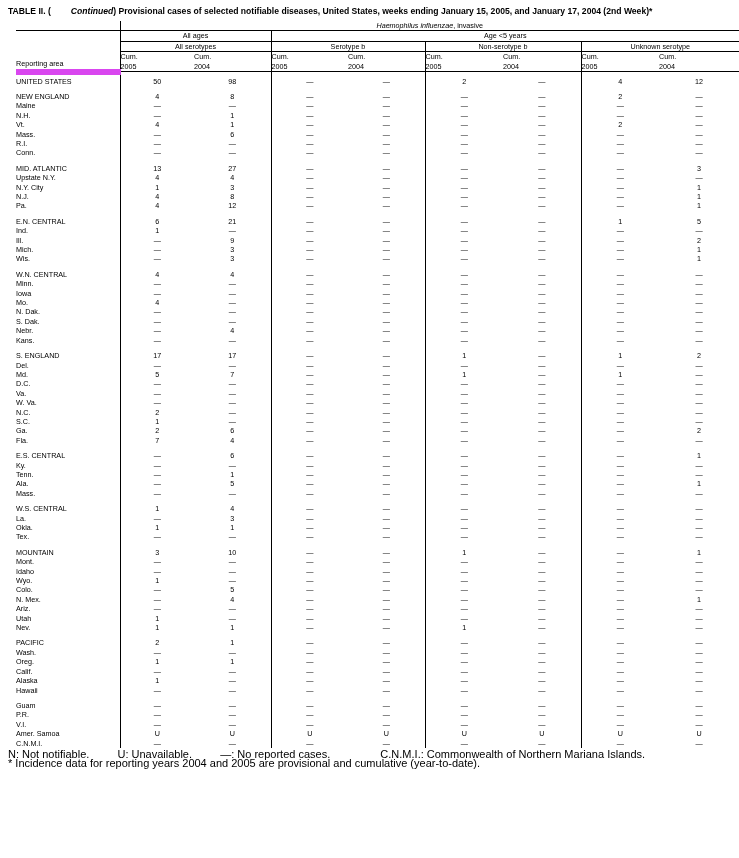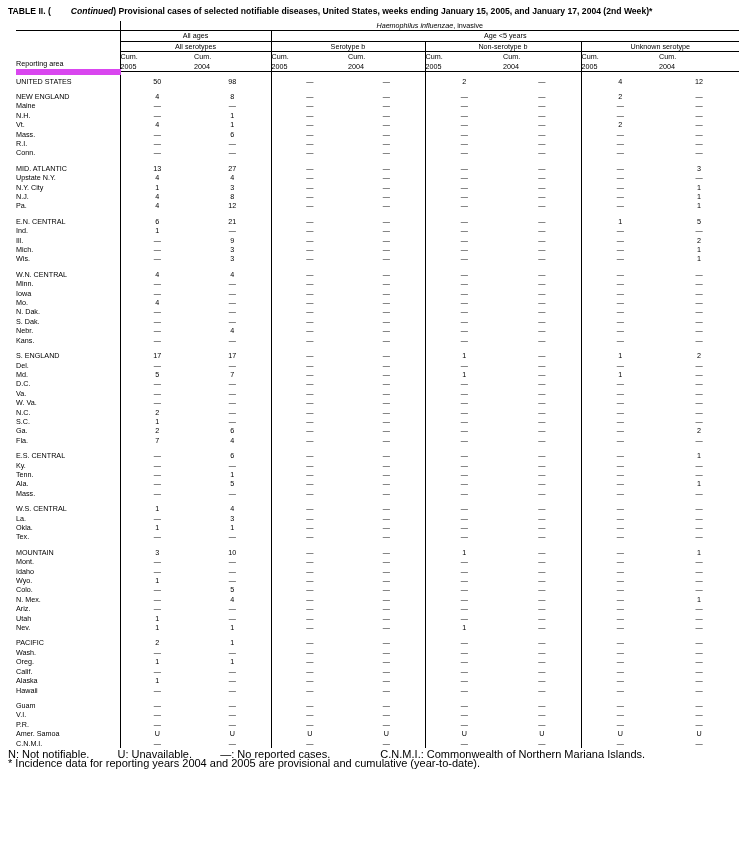--- a/index.html
+++ b/index.html
@@ -801,32 +801,32 @@
           <td class="num vline">—</td>
           <td class="num">—</td>
           <td class="num vline">—</td>
           <td class="num">—</td>
           <td class="num vline">—</td>
           <td class="num">—</td>
           <td class="num vline">—</td>
           <td class="num">—</td>
         </tr>
         <tr>
+          <td class="area">P.R.</td>
+          <td class="num vline">—</td>
+          <td class="num">—</td>
+          <td class="num vline">—</td>
+          <td class="num">—</td>
+          <td class="num vline">—</td>
+          <td class="num">—</td>
+          <td class="num vline">—</td>
+          <td class="num">—</td>
+        </tr>
+        <tr>
           <td class="area">V.I.</td>
-          <td class="num vline">—</td>
-          <td class="num">—</td>
-          <td class="num vline">—</td>
-          <td class="num">—</td>
-          <td class="num vline">—</td>
-          <td class="num">—</td>
-          <td class="num vline">—</td>
-          <td class="num">—</td>
-        </tr>
-        <tr>
-          <td class="area">P.R.</td>
           <td class="num vline">—</td>
           <td class="num">—</td>
           <td class="num vline">—</td>
           <td class="num">—</td>
           <td class="num vline">—</td>
           <td class="num">—</td>
           <td class="num vline">—</td>
           <td class="num">—</td>
         </tr>
         <tr>

